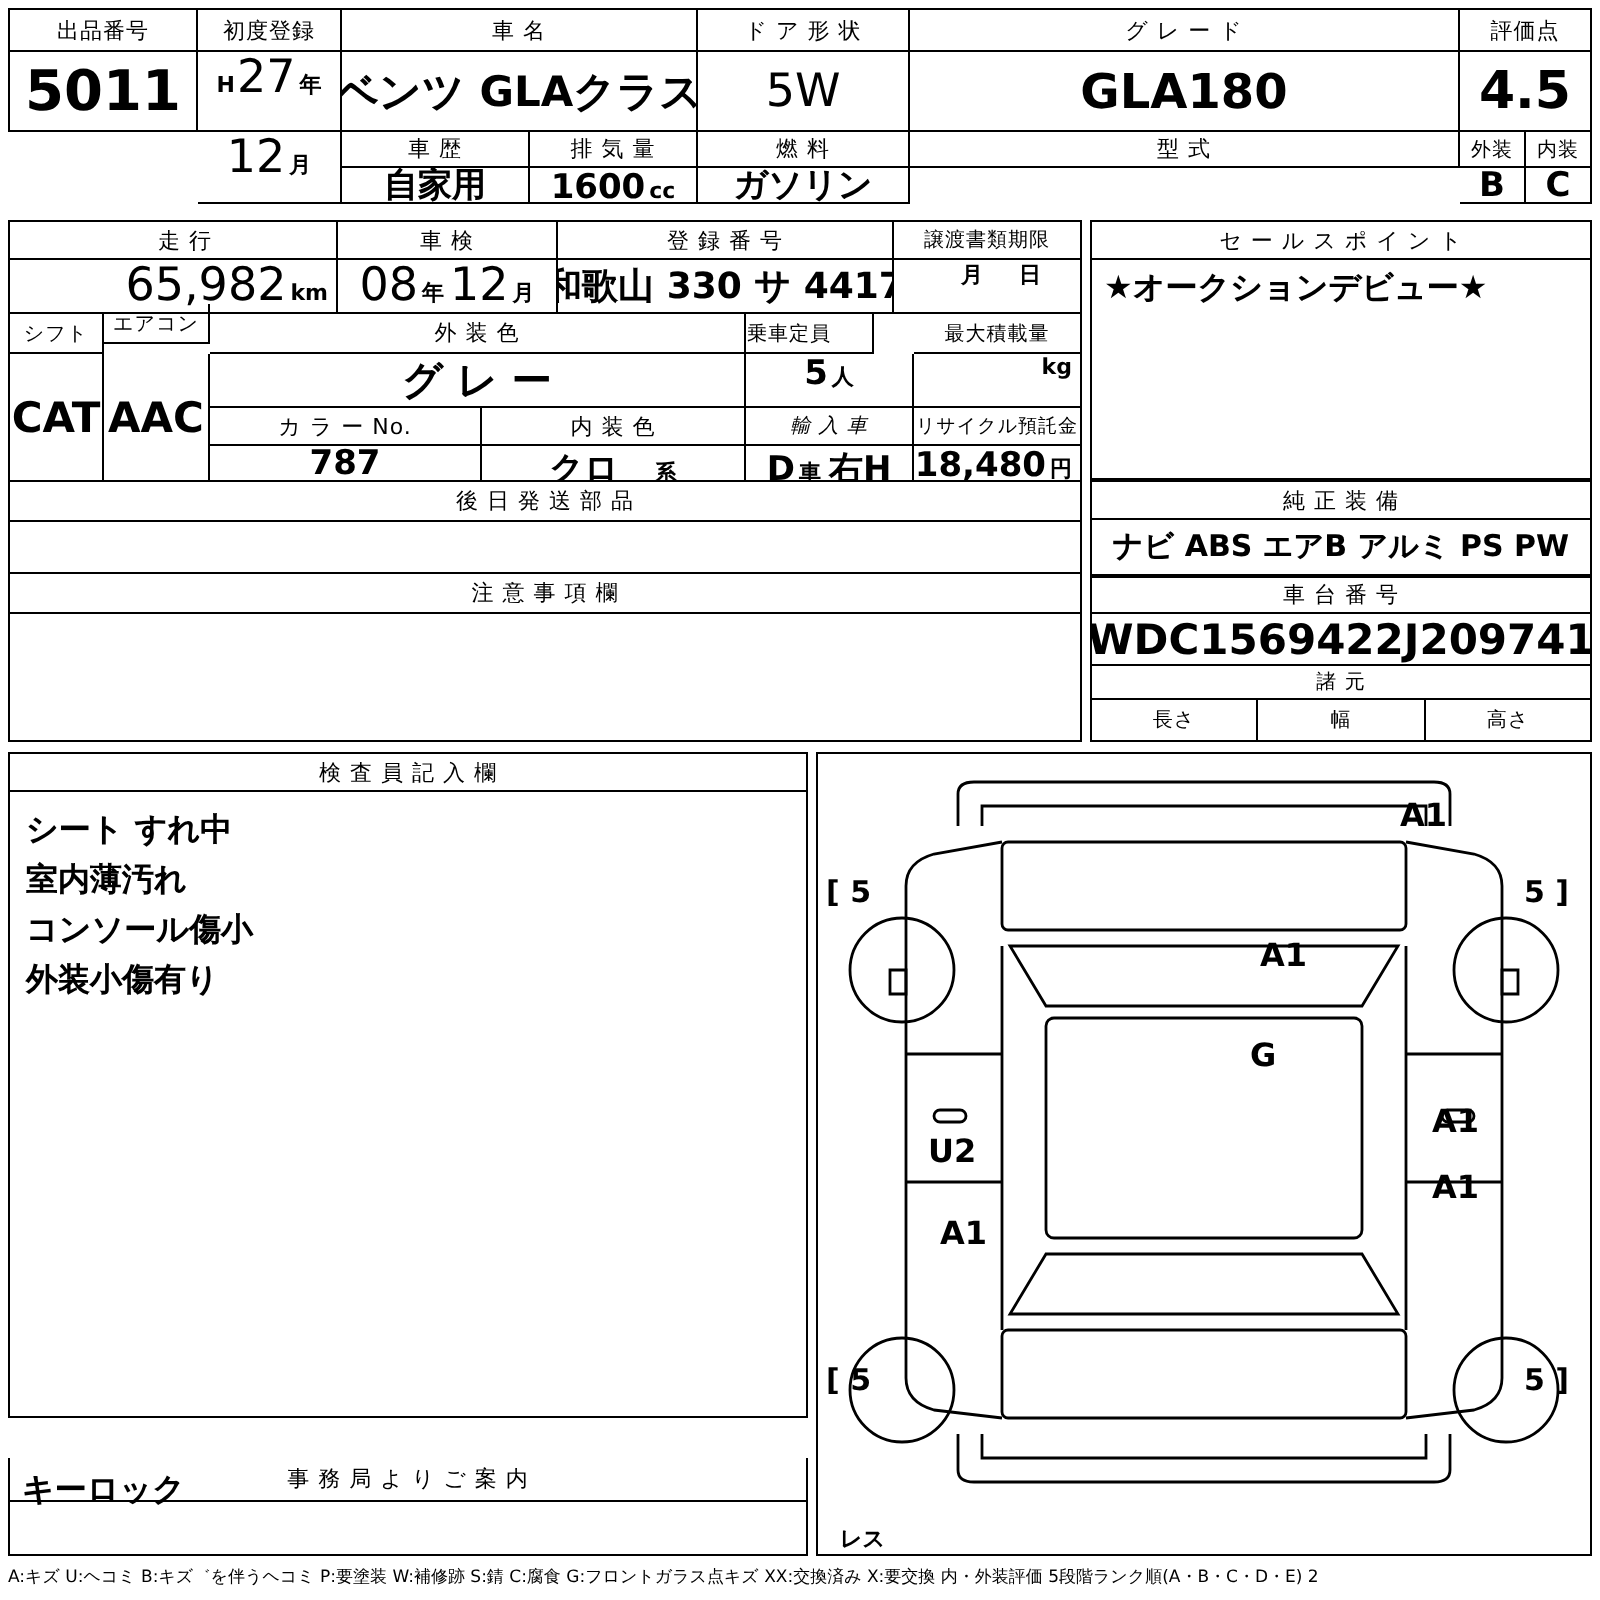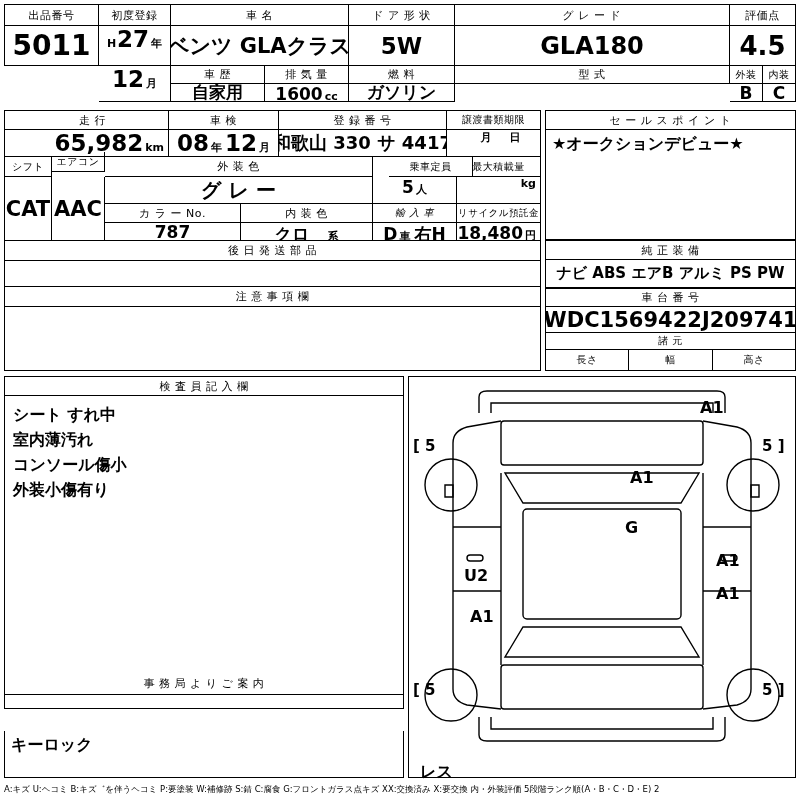--- a/index.html
+++ b/index.html
@@ -27,21 +27,21 @@
     width: 100%; height: 100%;
     white-space: nowrap;
   }
   .val {
     font-size: 19px;
     font-weight: bold;
     display: flex; align-items: center; justify-content: center;
     width: 100%; height: 100%;
     white-space: nowrap;
   }
-  .val-lg { font-size: 23px; font-weight: bold; }
+  .val-lg { font-size: 23px; font-weight: normal; }
   .val-md { font-size: 17px; font-weight: bold; }
   .unit { font-size: 11px; font-weight: bold; margin-left: 2px; }
   .pre { font-size: 11px; font-weight: bold; margin-right: 1px; }
   .right { justify-content: flex-end; padding-right: 5px; }
   .rowflex { display: flex; align-items: baseline; justify-content: center;
              width: 100%; height: 100%; }
   .rowflex.right { justify-content: flex-end; padding-right: 4px; }
   .topnote { font-size: 13px; font-weight: bold; line-height: 20px; padding: 4px 6px; }
   .notelist { font-size: 16px; font-weight: bold; line-height: 25px; padding: 6px 8px; }
   .tiny { font-size: 8.5px; line-height: 11px; }
@@ -205,21 +205,21 @@
     <div class="val" style="font-size:21px;">AAC</div>
   </div>
 
   <div class="box" style="left:105px; top:157px; width:268px; height:20px; border-top:none; border-left:none;">
     <div class="lbl">外 装 色</div>
   </div>
   <div class="box" style="left:105px; top:177px; width:268px; height:27px; border-top:none; border-left:none;">
     <div class="val" style="font-size:20px;">グ レ ー</div>
   </div>
 
-  <div class="box" style="left:389px; top:157px; width:84px; height:20px; border-top:none; border-left:none;">
+  <div class="box" style="left:353px; top:157px; width:84px; height:20px; border-top:none; border-left:none;">
     <div class="lbl" style="font-size:10px;">乗車定員</div>
   </div>
   <div class="box" style="left:373px; top:177px; width:84px; height:27px; border-top:none; border-left:none;">
     <div class="rowflex">
       <span class="val-md">5</span>
       <span class="unit">人</span>
     </div>
   </div>
 
   <div class="box" style="left:457px; top:157px; width:84px; height:20px; border-top:none; border-left:none;">
@@ -314,21 +314,21 @@
   </div>
   <div class="box" style="left:4px; top:396px; width:400px; height:313px; border-top:none;">
     <div class="notelist">
       <div>シート すれ中</div>
       <div>室内薄汚れ</div>
       <div>コンソール傷小</div>
       <div>外装小傷有り</div>
     </div>
   </div>
 
-  <div class="box" style="left:4px; top:673px; width:400px; height:22px; border-top:none;text-align:right;">
+  <div class="box" style="left:4px; top:729px; width:400px; height:22px; border-top:none;text-align:right;">
     <div class="lbl">事 務 局 よ り ご 案 内</div>
   </div>
   <div class="box" style="left:4px; top:731px; width:400px; height:47px; border-top:none;">
     <div class="topnote" style="font-size:16px;">キーロック</div>
   </div>
 
   <div class="box" style="left:408px; top:376px; width:388px; height:402px;">
     <svg width="386" height="400" viewBox="0 0 386 400">
       <g fill="none" stroke="#000" stroke-width="1.4">
 
@@ -380,19 +380,19 @@
   <div style="position:absolute; left:413px; top:437px; font-size:15px; font-weight:bold;">[ 5</div>
   <div style="position:absolute; left:762px; top:437px; font-size:15px; font-weight:bold;">5 ]</div>
   <div style="position:absolute; left:630px; top:468px; font-size:16px; font-weight:bold;">A1</div>
   <div style="position:absolute; left:625px; top:518px; font-size:16px; font-weight:bold;">G</div>
   <div style="position:absolute; left:464px; top:551px; font-size:16px; font-weight:bold;margin-top:15px;">U2</div>
   <div style="position:absolute; left:716px; top:551px; font-size:16px; font-weight:bold;">A1</div>
   <div style="position:absolute; left:716px; top:584px; font-size:16px; font-weight:bold;">A1</div>
   <div style="position:absolute; left:470px; top:607px; font-size:16px; font-weight:bold;">A1</div>
   <div style="position:absolute; left:413px; top:681px; font-size:15px; font-weight:bold;">[ 5</div>
   <div style="position:absolute; left:762px; top:681px; font-size:15px; font-weight:bold;">5 ]</div>
-  <div style="position:absolute; left:420px; top:762px; font-size:16px; font-weight:bold;">レス</div>
+  <div style="position:absolute; left:420px; top:762px; font-size:11px; font-weight:bold;">レス</div>
 
   <div id="footerline">
     <div class="tiny">A:キズ  U:ヘコミ  B:キズ゛を伴うヘコミ  P:要塗装  W:補修跡  S:錆  C:腐食  G:フロントガラス点キズ   XX:交換済み  X:要交換  内・外装評価  5段階ランク順(A・B・C・D・E) 2</div>
   </div>
 
 </div>
 
 </body></html>

